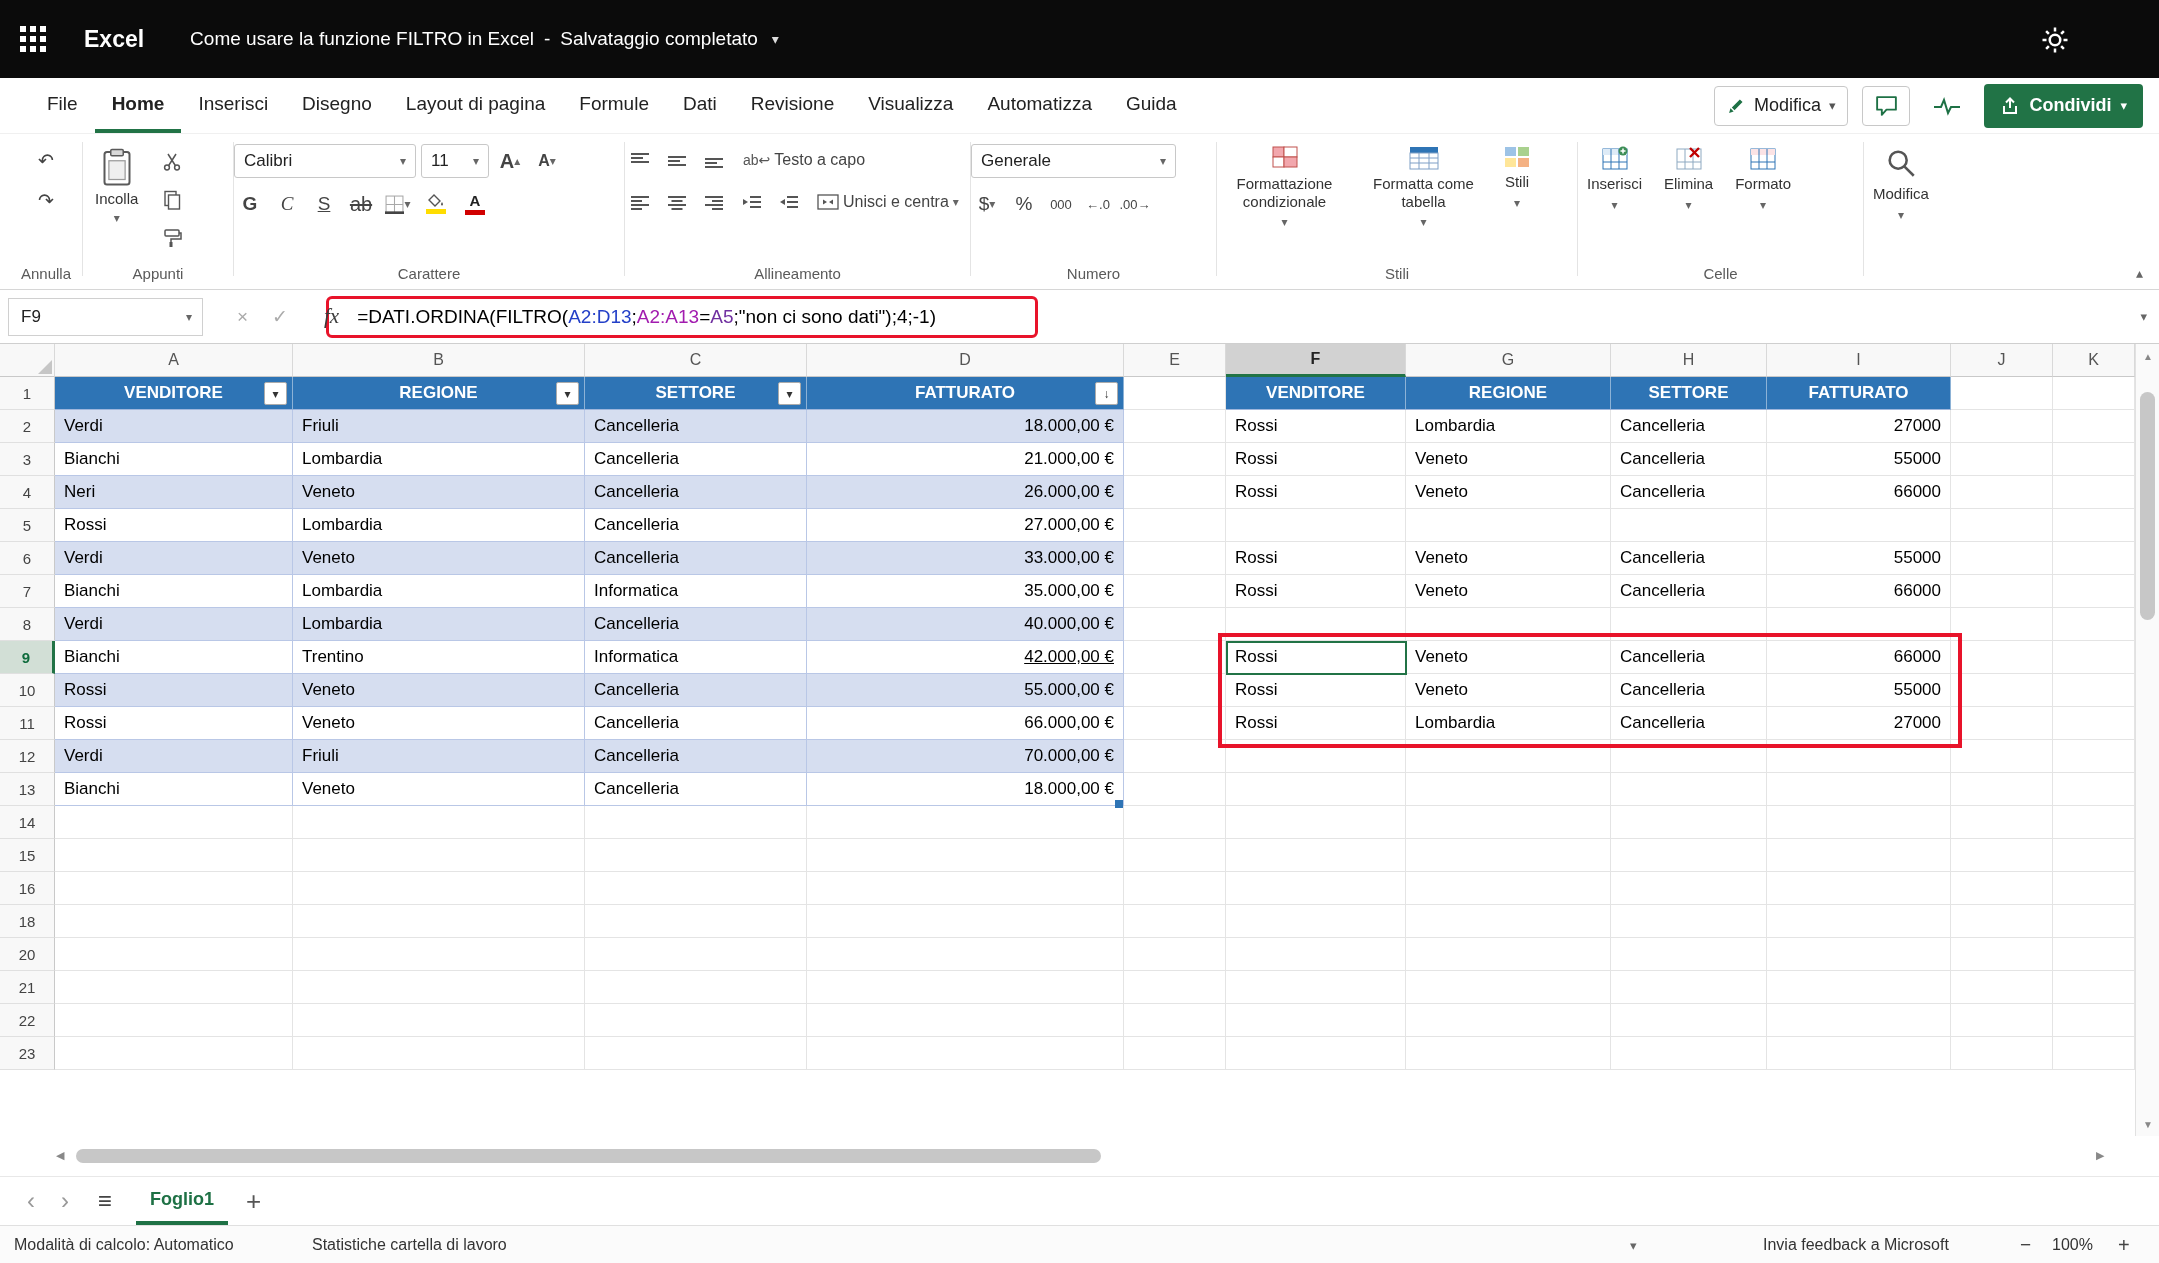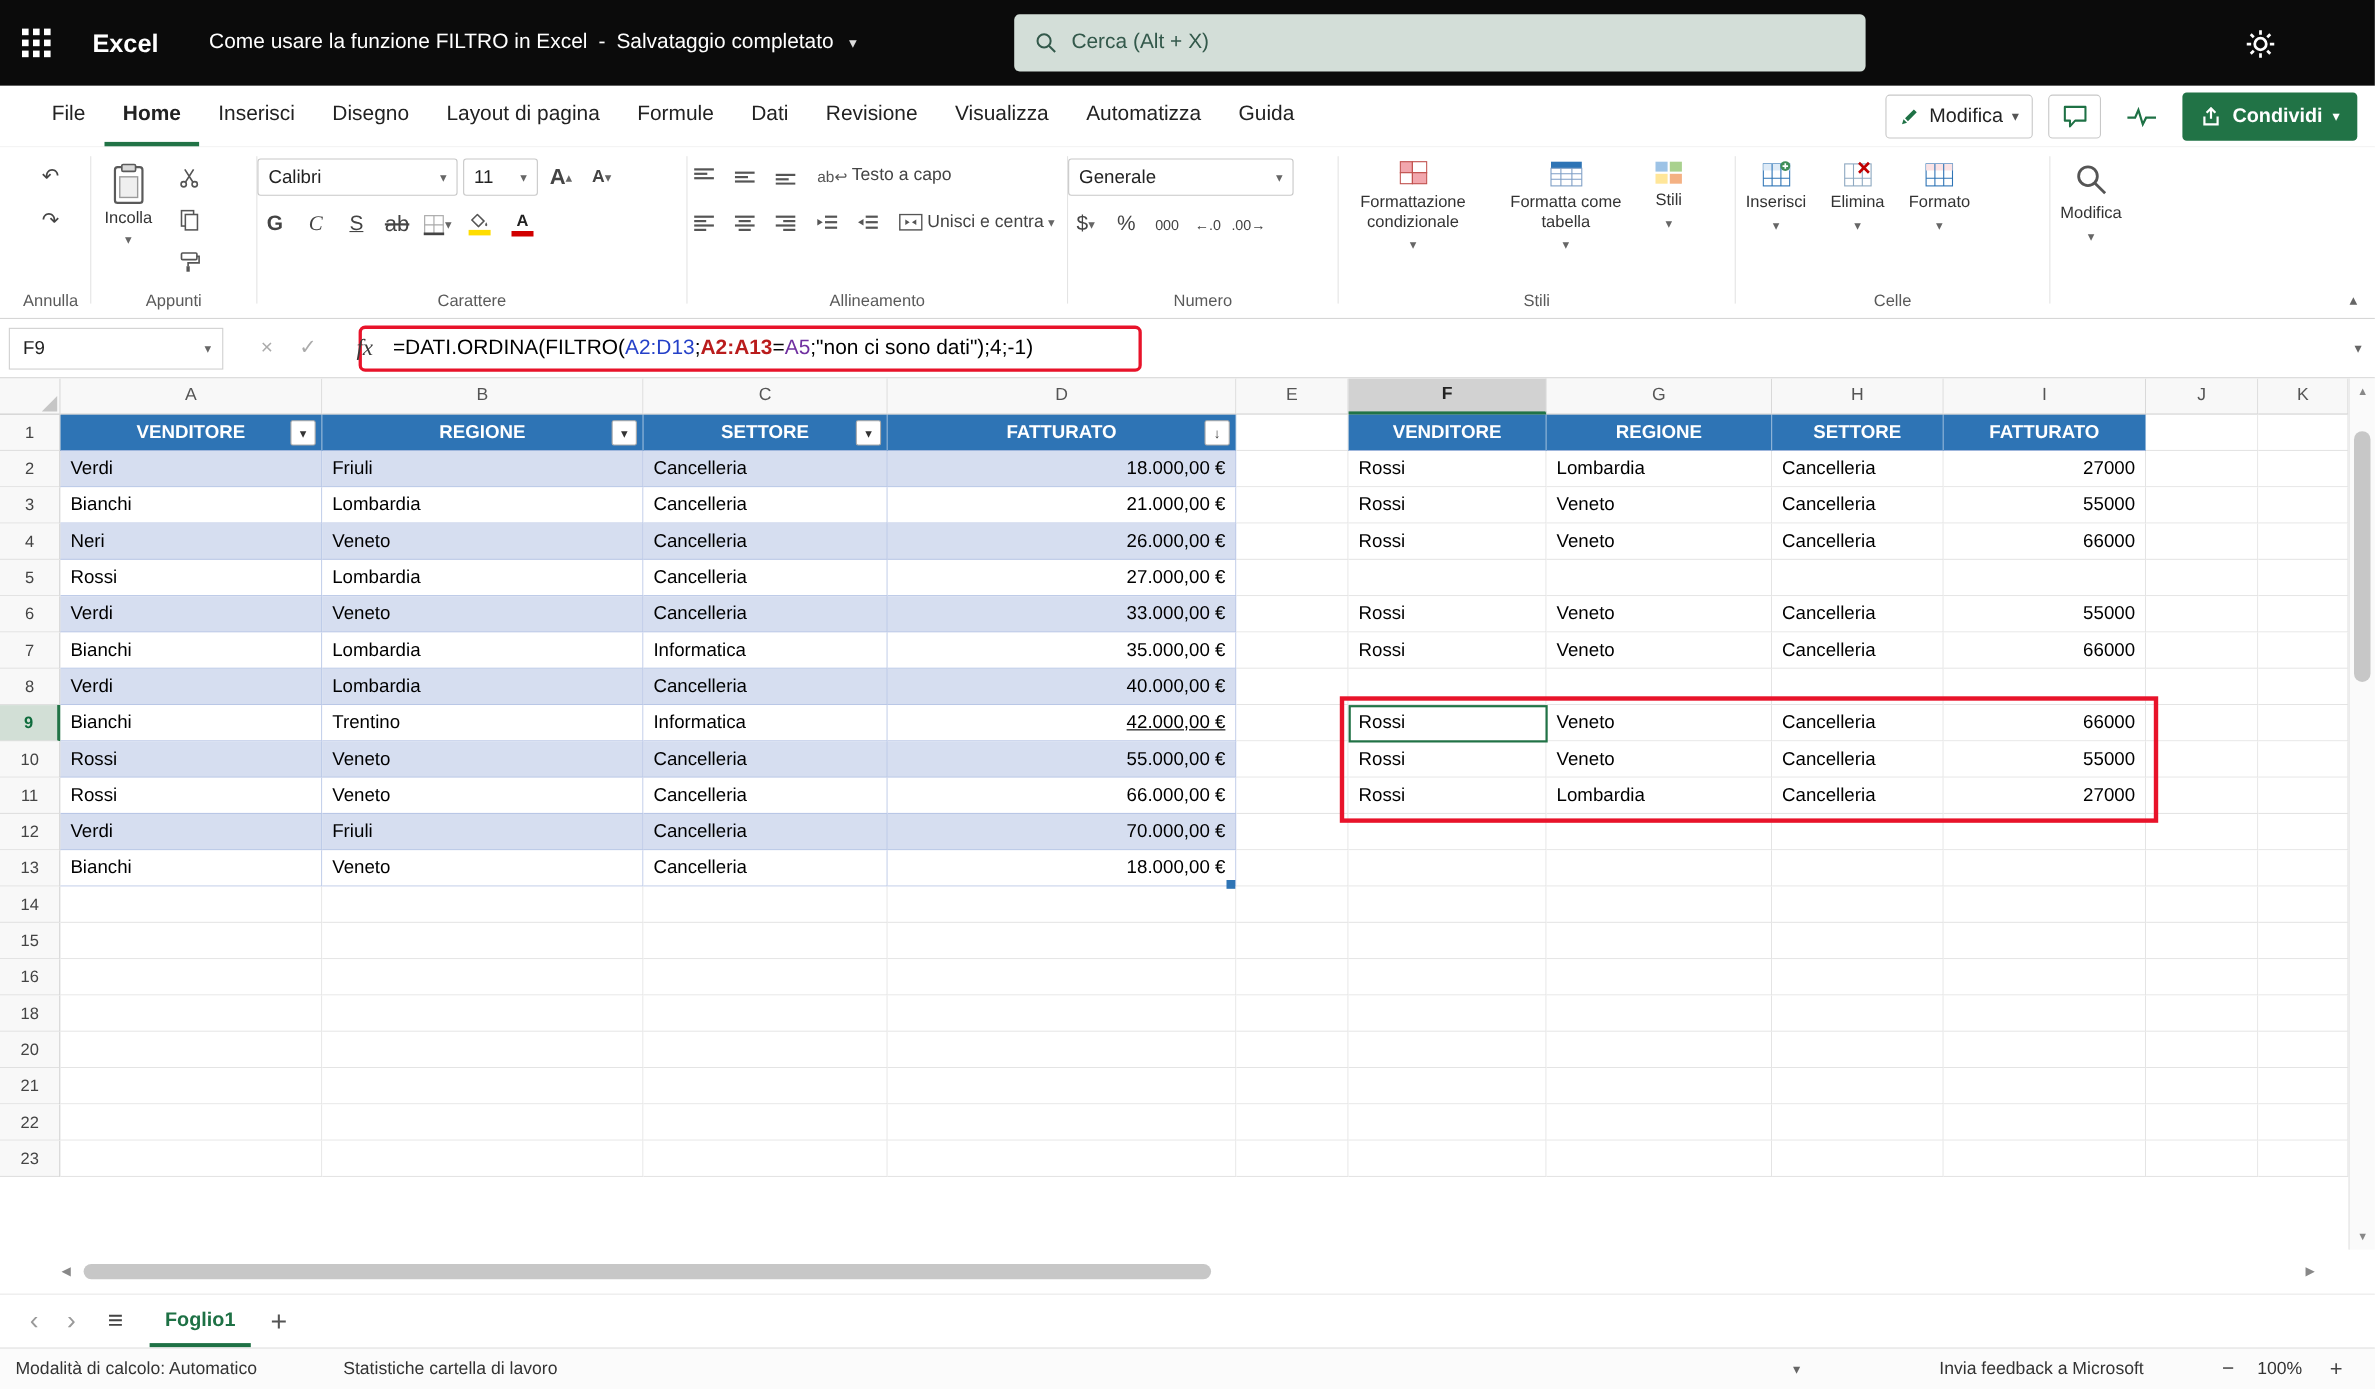--- a/index.html
+++ b/index.html
@@ -134,27 +134,20 @@
       <span></span>
       <span></span>
   </div>
   <div id="appname">Excel</div>
   <div id="doctitle">
     <span>Come usare la funzione FILTRO in Excel</span>
     <span>-</span>
     <span>Salvataggio completato</span>
     <span class="chev">▾</span>
   </div>
-  <div id="searchbox">
-    <svg width="22" height="22" viewBox="0 0 24 24">
-        <circle cx="10" cy="10" r="6.5" fill="none" stroke="#33594B" stroke-width="2"></circle>
-        <line x1="15" y1="15" x2="21" y2="21" stroke="#33594B" stroke-width="2"></line>
-      </svg>
-    <span>Cerca (Alt + X)</span>
-  </div>
   <div id="gearbtn">
     <svg width="30" height="30" viewBox="0 0 24 24">
         <g stroke="#fff" stroke-width="2" fill="none">
           <circle cx="12" cy="12" r="4.2"></circle>
           <path d="M12 2v3.2M12 18.8V22M2 12h3.2M18.8 12H22M4.9 4.9l2.2 2.2M16.9 16.9l2.2 2.2M19.1 4.9l-2.2 2.2M7.1 16.9l-2.2 2.2"></path>
         </g>
       </svg>
   </div>
 </div>
 
@@ -505,21 +498,21 @@
 </div>
 
 <div id="fbar">
   <div id="namebox">
     <span>F9</span>
     <span class="chev">▾</span>
   </div>
   <span class="fico" style="margin-left:34px">×</span>
   <span class="fico" style="margin-left:24px">✓</span>
   <span id="fx">fx</span>
-  <div id="formula-text"><span style="color: rgb(0, 0, 0);">=DATI.ORDINA(FILTRO(</span><span style="color: rgb(36, 64, 200);">A2:D13</span><span style="color: rgb(0, 0, 0);">;</span><span style="color: #b91c1c; font-weight: bold;">A2:A13</span><span style="color: rgb(0, 0, 0);">=</span><span style="color: rgb(112, 48, 160);">A5</span><span style="color: rgb(0, 0, 0);">;"non ci sono dati");4;-1)</span></div>
+  <div id="formula-text"><span style="color: rgb(0, 0, 0);">=DATI.ORDINA(FILTRO(</span><span style="color: rgb(36, 64, 200);">A2:D13</span><span style="color: rgb(0, 0, 0);">;</span><span style="color: #a21caf;">A2:A13</span><span style="color: rgb(0, 0, 0);">=</span><span style="color: rgb(112, 48, 160);">A5</span><span style="color: rgb(0, 0, 0);">;"non ci sono dati");4;-1)</span></div>
   <div id="formula-redbox"></div>
   <span id="fbar-expand" class="chev">▾</span>
 </div>
 
 <div id="sheet">
   <div id="sheet-grid">
       <div class="grow">
         <div class="ch corner"></div>
         <div class="ch" style="width: 238px;">A</div>
         <div class="ch" style="width: 292px;">B</div>

